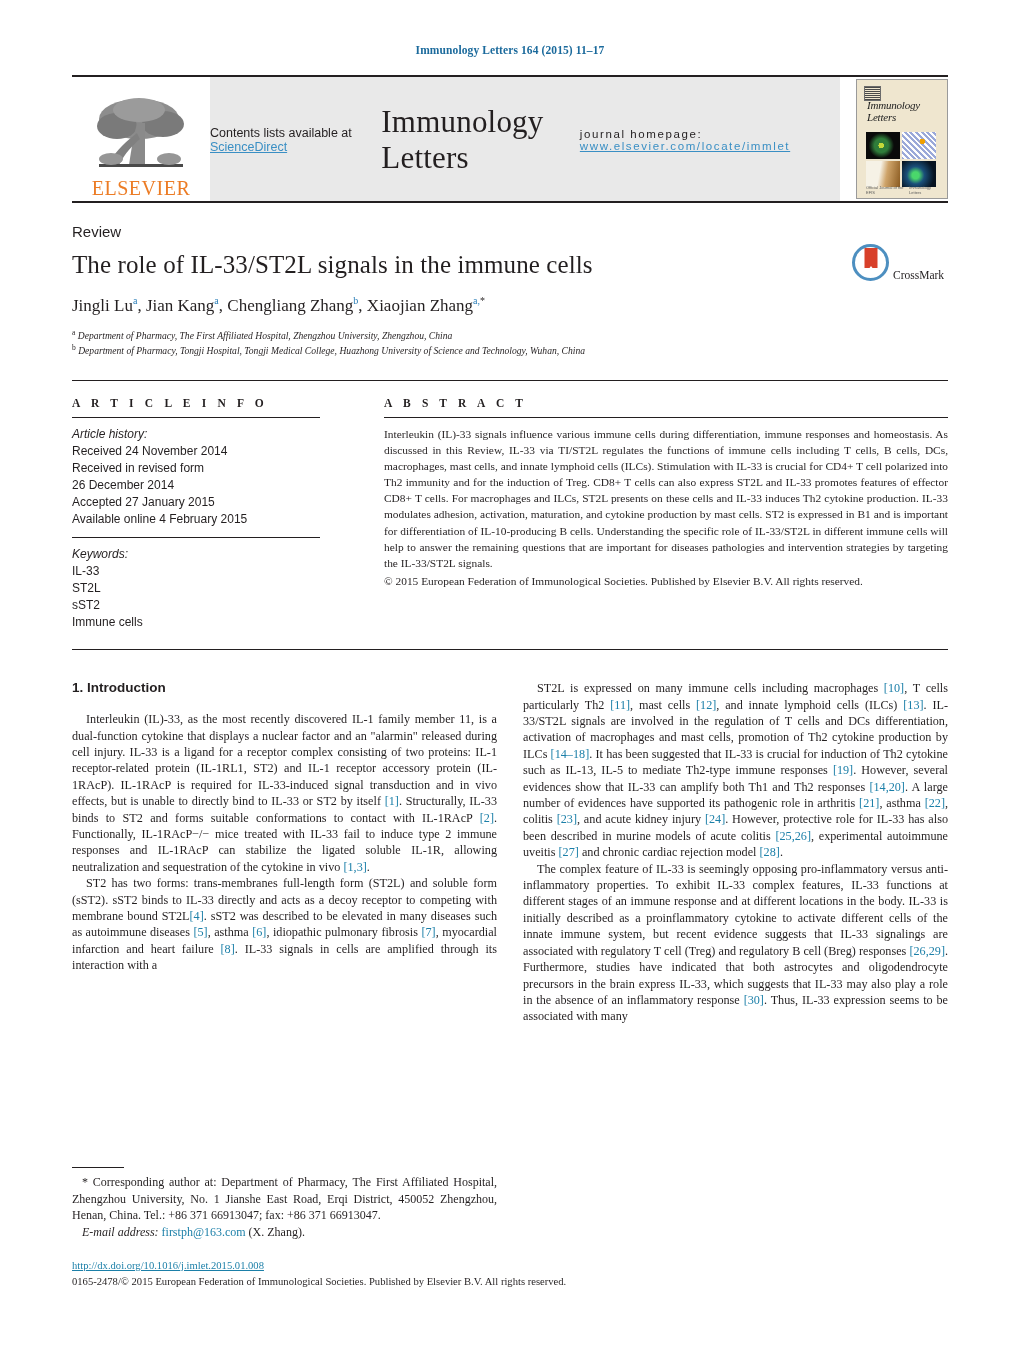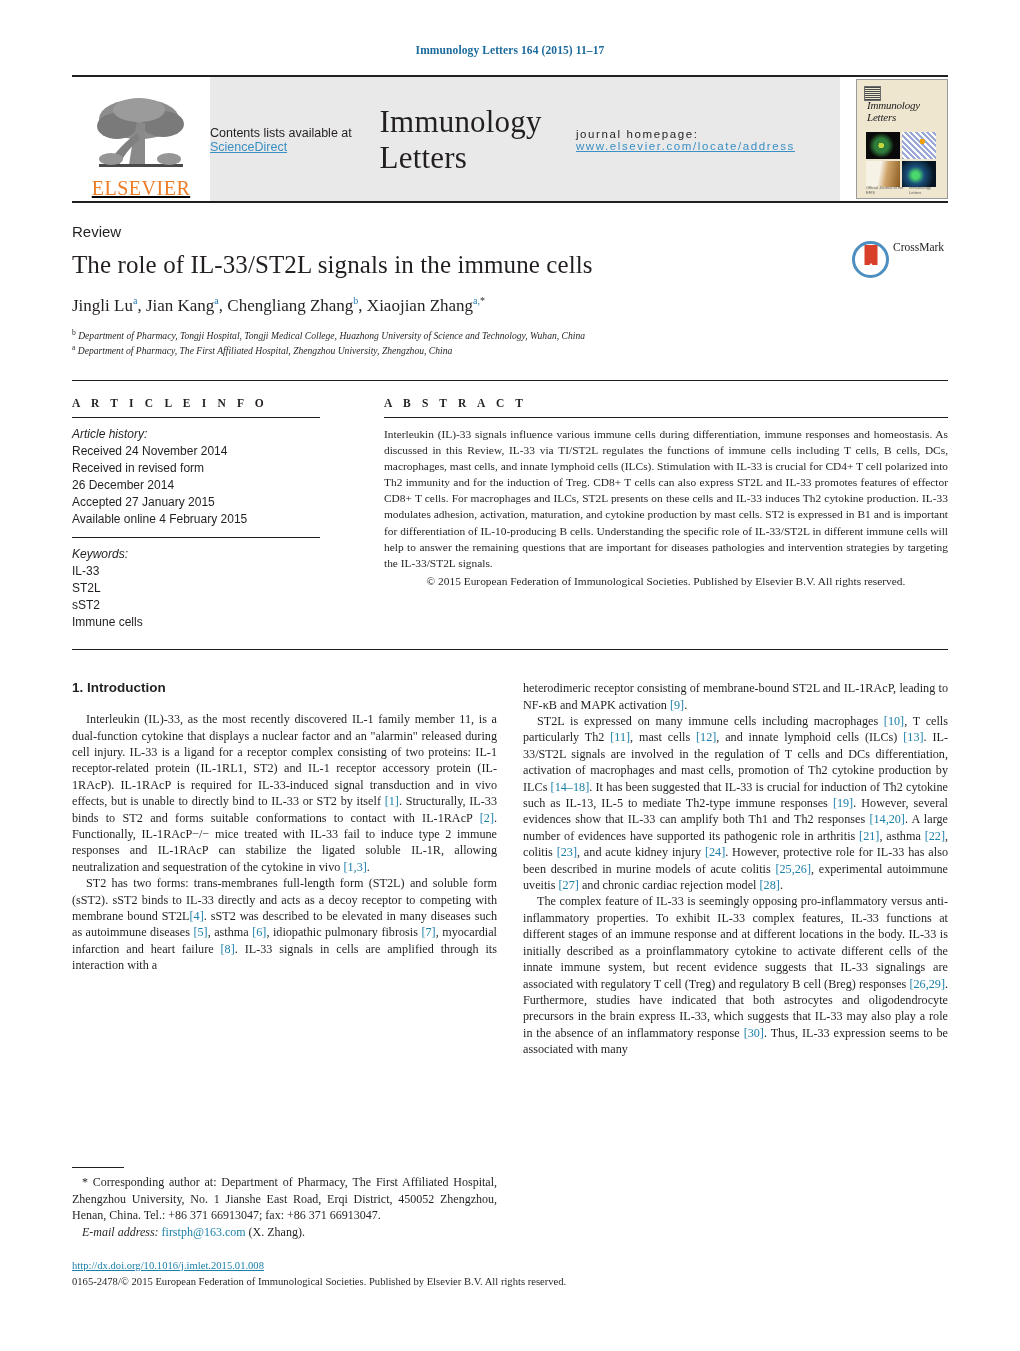--- a/index.html
+++ b/index.html
@@ -43,21 +43,20 @@
   }
   .elsevier-cell {
     width: 138px;
     flex: 0 0 138px;
     display: flex;
     flex-direction: column;
     align-items: center;
     justify-content: flex-end;
     padding-bottom: 3px;
     box-sizing: border-box;
-    text-decoration: underline;
   }
   .tree {
     width: 96px;
     height: 84px;
     margin-bottom: 1px;
   }
   .elsevier-word {
     font-family: "Liberation Serif", serif;
     font-size: 20px;
     letter-spacing: 0.5px;
@@ -194,21 +193,21 @@
   }
   .affil sup { font-style: normal; font-size: 7.5px; }
 
   .crossmark {
     position: absolute;
     right: 0;
     top: 38px;
     width: 96px;
     height: 40px;
     display: flex;
-    align-items: flex-start;
+    align-items: flex-end;
     gap: 4px;
   }
   .cm-badge {
     width: 37px; height: 37px;
     border-radius: 50%;
     background: #ffffff;
     border: 3px solid #4d8fc0;
     position: relative;
     box-sizing: border-box;
   }
@@ -271,21 +270,21 @@
     font-family: "Liberation Serif", serif;
     font-size: 11.4px;
     line-height: 1.415;
     text-align: justify;
     color: #231f20;
   }
   .abs-copy {
     font-family: "Liberation Serif", serif;
     font-size: 11.4px;
     line-height: 1.415;
-    text-align: center;
+    text-align: left;
     margin-top: 2px;
     color: #231f20;
   }
 
   
   .body-cols {
     margin-top: 30px;
     display: flex;
     gap: 26px;
   }
@@ -368,21 +367,21 @@
       </svg>
       <div class="elsevier-word">ELSEVIER</div>
     </div>
 
     <div class="mast-center">
       <div class="contents-line">
         <span>Contents lists available at </span><a class="sd" href="#">ScienceDirect</a>
       </div>
       <div class="journal-title">Immunology Letters</div>
       <div class="homepage-line">
-        <span>journal homepage: </span><a class="url" href="#">www.elsevier.com/locate/address</a>
+        <span>journal homepage: </span><a class="url" href="#">www.elsevier.com/locate/immlet</a>
       </div>
     </div>
 
     <div class="cover-cell">
       <div class="cover">
         <div class="cov-logo"></div>
         <div class="cov-title">Immunology Letters</div>
         <div class="cov-grid">
           <div class="cov-i1"></div>
           <div class="cov-i2"></div>
@@ -395,22 +394,22 @@
         </div>
       </div>
     </div>
   </div>
   <div class="masthead-rule"></div>
 
   <div class="article-head">
     <div class="doctype">Review</div>
     <h1 class="title">The role of IL-33/ST2L signals in the immune cells</h1>
     <div class="authors">Jingli Lu<sup>a</sup>, Jian Kang<sup>a</sup>, Chengliang Zhang<sup>b</sup>, Xiaojian Zhang<sup>a,</sup><sup class="star">*</sup></div>
+    <div class="affil"><sup>a</sup> <span>Department of Pharmacy, The First Affiliated Hospital, Zhengzhou University, Zhengzhou, China</span></div>
     <div class="affil"><sup>b</sup> <span>Department of Pharmacy, Tongji Hospital, Tongji Medical College, Huazhong University of Science and Technology, Wuhan, China</span></div>
-    <div class="affil"><sup>a</sup> <span>Department of Pharmacy, The First Affiliated Hospital, Zhengzhou University, Zhengzhou, China</span></div>
 
     <div class="crossmark">
       <div class="cm-badge"></div>
       <div class="cm-label">CrossMark</div>
     </div>
   </div>
 
   <div class="band">
     <div class="col-info">
       <div class="sec-head">A R T I C L E  I N F O</div>
@@ -453,21 +452,20 @@
         <div class="fn-rule"></div>
         <div class="fn">* Corresponding author at: Department of Pharmacy, The First Affiliated Hospital, Zhengzhou University, No. 1 Jianshe East Road, Erqi District, 450052 Zhengzhou, Henan, China. Tel.: +86 371 66913047; fax: +86 371 66913047.</div>
         <div class="fn">
           <span class="em">E-mail address:</span>
           <a class="link" href="#">firstph@163.com</a><span> (X. Zhang).</span>
         </div>
       </div>
     </div>
 
     <div class="bcol">
-      <p class="para" style="text-indent:0;">heterodimeric receptor consisting of membrane-bound ST2L and IL-1RAcP, leading to NF-κB and MAPK activation <a class="ref" href="#">[9]</a>.</p>
       <p class="para">ST2L is expressed on many immune cells including macrophages <a class="ref" href="#">[10]</a>, T cells particularly Th2 <a class="ref" href="#">[11]</a>, mast cells <a class="ref" href="#">[12]</a>, and innate lymphoid cells (ILCs) <a class="ref" href="#">[13]</a>. IL-33/ST2L signals are involved in the regulation of T cells and DCs differentiation, activation of macrophages and mast cells, promotion of Th2 cytokine production by ILCs <a class="ref" href="#">[14–18]</a>. It has been suggested that IL-33 is crucial for induction of Th2 cytokine such as IL-13, IL-5 to mediate Th2-type immune responses <a class="ref" href="#">[19]</a>. However, several evidences show that IL-33 can amplify both Th1 and Th2 responses <a class="ref" href="#">[14,20]</a>. A large number of evidences have supported its pathogenic role in arthritis <a class="ref" href="#">[21]</a>, asthma <a class="ref" href="#">[22]</a>, colitis <a class="ref" href="#">[23]</a>, and acute kidney injury <a class="ref" href="#">[24]</a>. However, protective role for IL-33 has also been described in murine models of acute colitis <a class="ref" href="#">[25,26]</a>, experimental autoimmune uveitis <a class="ref" href="#">[27]</a> and chronic cardiac rejection model <a class="ref" href="#">[28]</a>.</p>
       <p class="para">The complex feature of IL-33 is seemingly opposing pro-inflammatory versus anti-inflammatory properties. To exhibit IL-33 complex features, IL-33 functions at different stages of an immune response and at different locations in the body. IL-33 is initially described as a proinflammatory cytokine to activate different cells of the innate immune system, but recent evidence suggests that IL-33 signalings are associated with regulatory T cell (Treg) and regulatory B cell (Breg) responses <a class="ref" href="#">[26,29]</a>. Furthermore, studies have indicated that both astrocytes and oligodendrocyte precursors in the brain express IL-33, which suggests that IL-33 may also play a role in the absence of an inflammatory response <a class="ref" href="#">[30]</a>. Thus, IL-33 expression seems to be associated with many</p>
     </div>
   </div>
 
   <div class="bottom-meta">
     <div><a class="doi" href="#">http://dx.doi.org/10.1016/j.imlet.2015.01.008</a></div>
     <div>0165-2478/© 2015 European Federation of Immunological Societies. Published by Elsevier B.V. All rights reserved.</div>
   </div>
 

